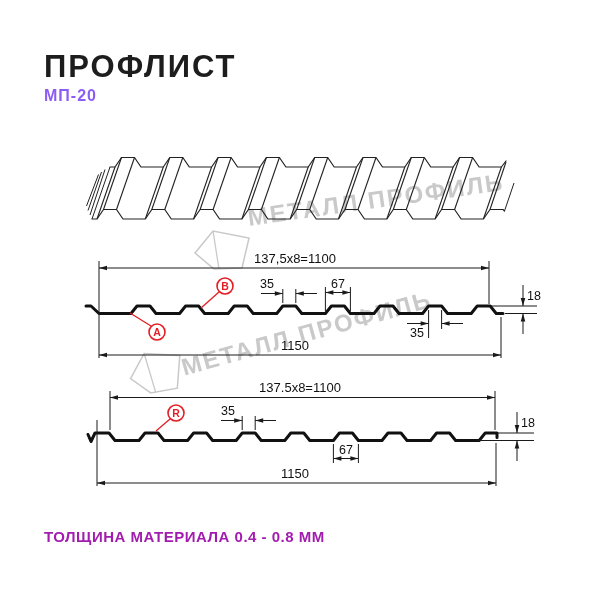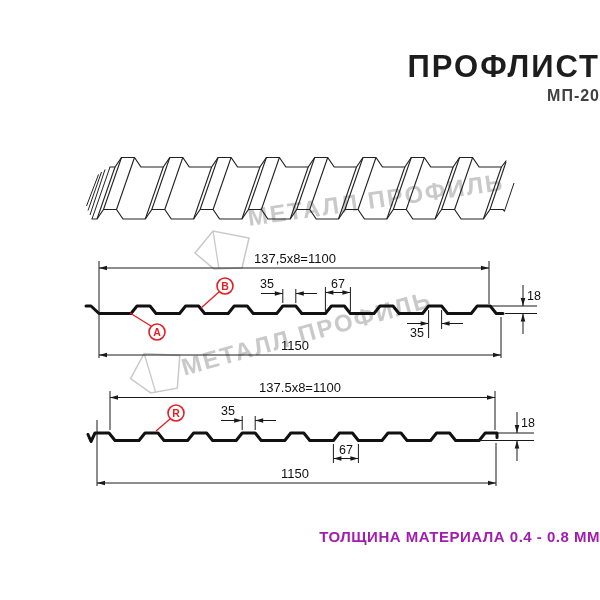--- a/index.html
+++ b/index.html
@@ -1,20 +1,20 @@
 <!DOCTYPE html>
 <html><head>
 <meta charset="utf-8">
 <style>
   html,body{margin:0;padding:0;background:#ffffff;}
   #page{position:relative;width:600px;height:600px;background:#fff;overflow:hidden;
         font-family:"Liberation Sans", sans-serif;}
-  .ctext{position:absolute;left:0;right:0;text-align:right;}
+  .ctext{position:absolute;left:0;right:0;text-align:left;padding-left:44px;}
   #title{top:49px;font-size:31px;font-weight:800;letter-spacing:2px;color:#1d1d1d;}
-  #subtitle{top:87px;font-size:16px;font-weight:600;letter-spacing:1px;color:#404040;}
+  #subtitle{top:87px;font-size:16px;font-weight:600;letter-spacing:1px;color:#8b5cf6;}
   #footer-note{top:528px;font-size:15px;font-weight:600;letter-spacing:.5px;color:#a21caf;}
   .wm{position:absolute;font-weight:700;font-size:24px;letter-spacing:2px;color:#c9c9c9;
       white-space:nowrap;transform-origin:left center;line-height:1;}
   #wm1-text{left:248px;top:206px;transform:rotate(-8deg);}
   #wm2-text{left:182px;top:356px;transform:rotate(-15.5deg);}
   .wm-logo{position:absolute;}
   #wm1-logo{left:193px;top:228px;}
   #wm2-logo{left:128px;top:348px;transform:rotate(-8deg);}
   #art{position:absolute;left:0;top:0;}
   .dim{font-family:"Liberation Sans", sans-serif;font-size:13px;fill:#111;}

